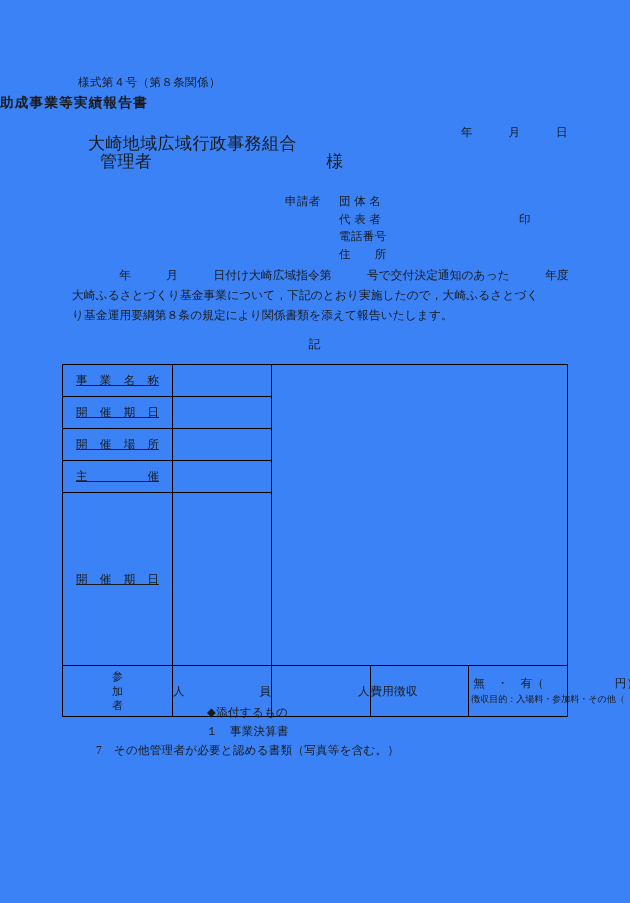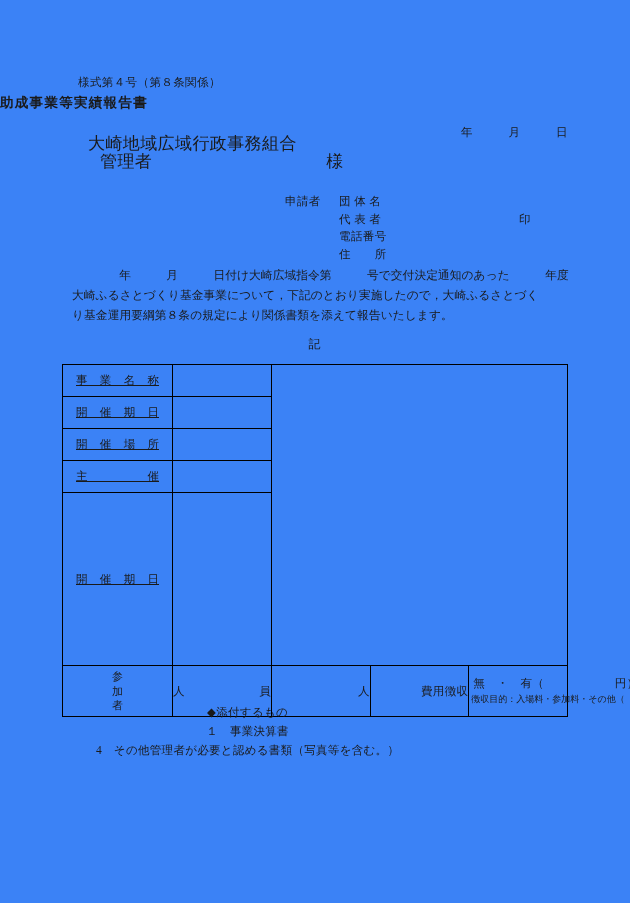--- a/index.html
+++ b/index.html
@@ -175,21 +175,21 @@
     box-sizing: border-box;
   }
   .cell-nin {
     width: 92px;
     text-align: right;
     padding-right: 12px;
     box-sizing: border-box;
   }
   .cell-hiyo {
     width: 66px;
-    text-align: right;
+    text-align: left;
     letter-spacing: 0.3px;
   }
   .cell-fee {
     padding: 2px 6px 3px 6px;
     box-sizing: border-box;
   }
   .fee-main {
     text-align: center;
     font-size: 11.5px;
     white-space: pre;
@@ -298,16 +298,16 @@
           <div class="fee-main">無　・　有（　　　　　　円）</div>
           <div class="fee-sub">徴収目的：入場料・参加料・その他（　　　　　　　　　）</div>
         </td>
       </tr>
     </tbody>
   </table>
 
   <div class="attach">
     <div class="item">◆添付するもの</div>
     <div class="item">１　事業決算書</div>
-    <div class="item">4　その他管理者が必要と認める書類（写真等を含む。）</div>
+    <div class="item">7　その他管理者が必要と認める書類（写真等を含む。）</div>
   </div>
 
 </div>
 
 </body></html>

